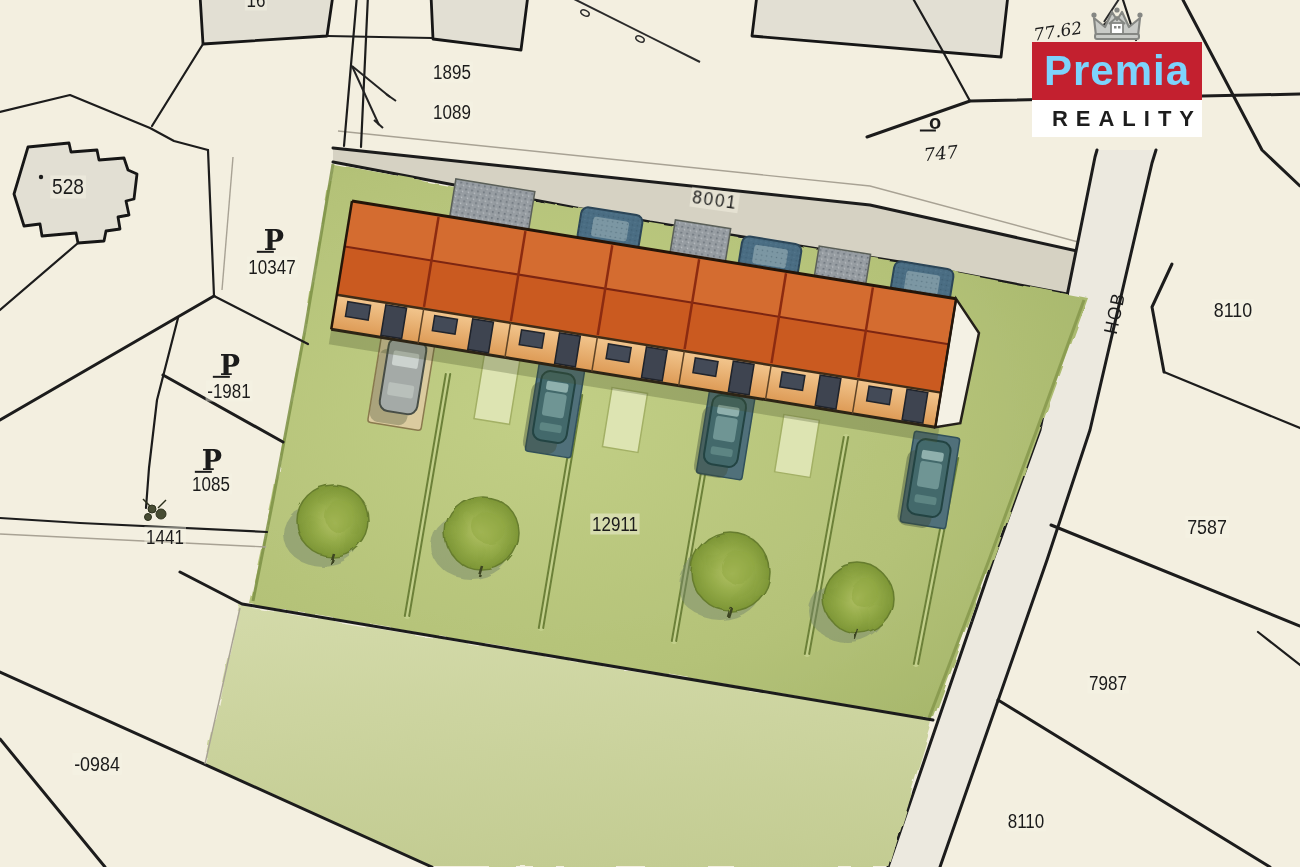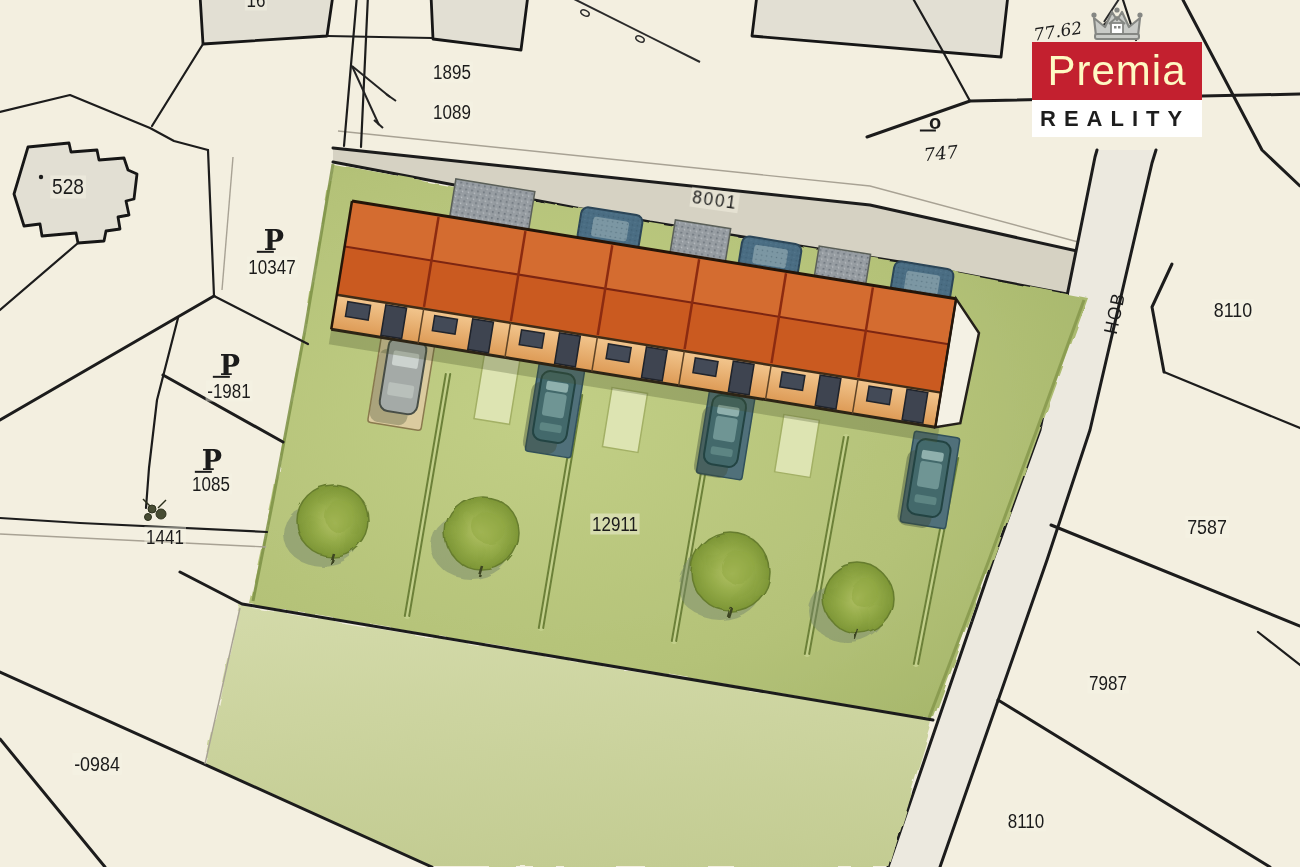--- a/index.html
+++ b/index.html
@@ -13,22 +13,22 @@
   .lbl{position:absolute;z-index:5;white-space:nowrap;color:#1b1b1b;font-size:20px;line-height:1.05;
        background:rgba(246,243,229,.45);padding:0 2px}
   .ital{font-style:italic;font-family:"DejaVu Serif",serif;background:none}
   .sym{font-family:"DejaVu Serif",serif;font-weight:bold;font-size:27px;background:none;padding:0}
   .sym::after{content:"";position:absolute;left:-7px;bottom:2px;width:17px;height:2.4px;background:#1b1b1b}
   .symo{font-weight:bold;font-size:20px;background:none;padding:0}
   .symo::after{content:"";position:absolute;left:-9px;bottom:1px;width:16px;height:2.2px;background:#1b1b1b}
   .logo{position:absolute;left:1032px;top:6px;width:170px;z-index:10;text-align:center}
   .logo-crown{height:36px;display:flex;align-items:flex-end;justify-content:center}
   .logo-red{background:#c3202f;height:58px;display:flex;align-items:center;justify-content:center}
-  .logo-brand{color:#fef9c3;font-weight:normal;font-size:42px;letter-spacing:1px}
-  .logo-white{background:#ffffff;height:37px;display:flex;align-items:center;justify-content:flex-start}
+  .logo-brand{color:#7dd3fc;font-weight:bold;font-size:42px;letter-spacing:1px}
+  .logo-white{background:#ffffff;height:37px;display:flex;align-items:center;justify-content:flex-end}
   .logo-tag{color:#1d1d1d;font-weight:bold;font-size:22px;letter-spacing:8px;text-indent:8px}
 </style>
 </head>
 <body>
 
 <div class="canvas">
 
 <svg class="map" width="1300" height="867" viewBox="0 0 1300 867">
   <defs>
     <filter id="wc" x="-8%" y="-8%" width="116%" height="116%">

